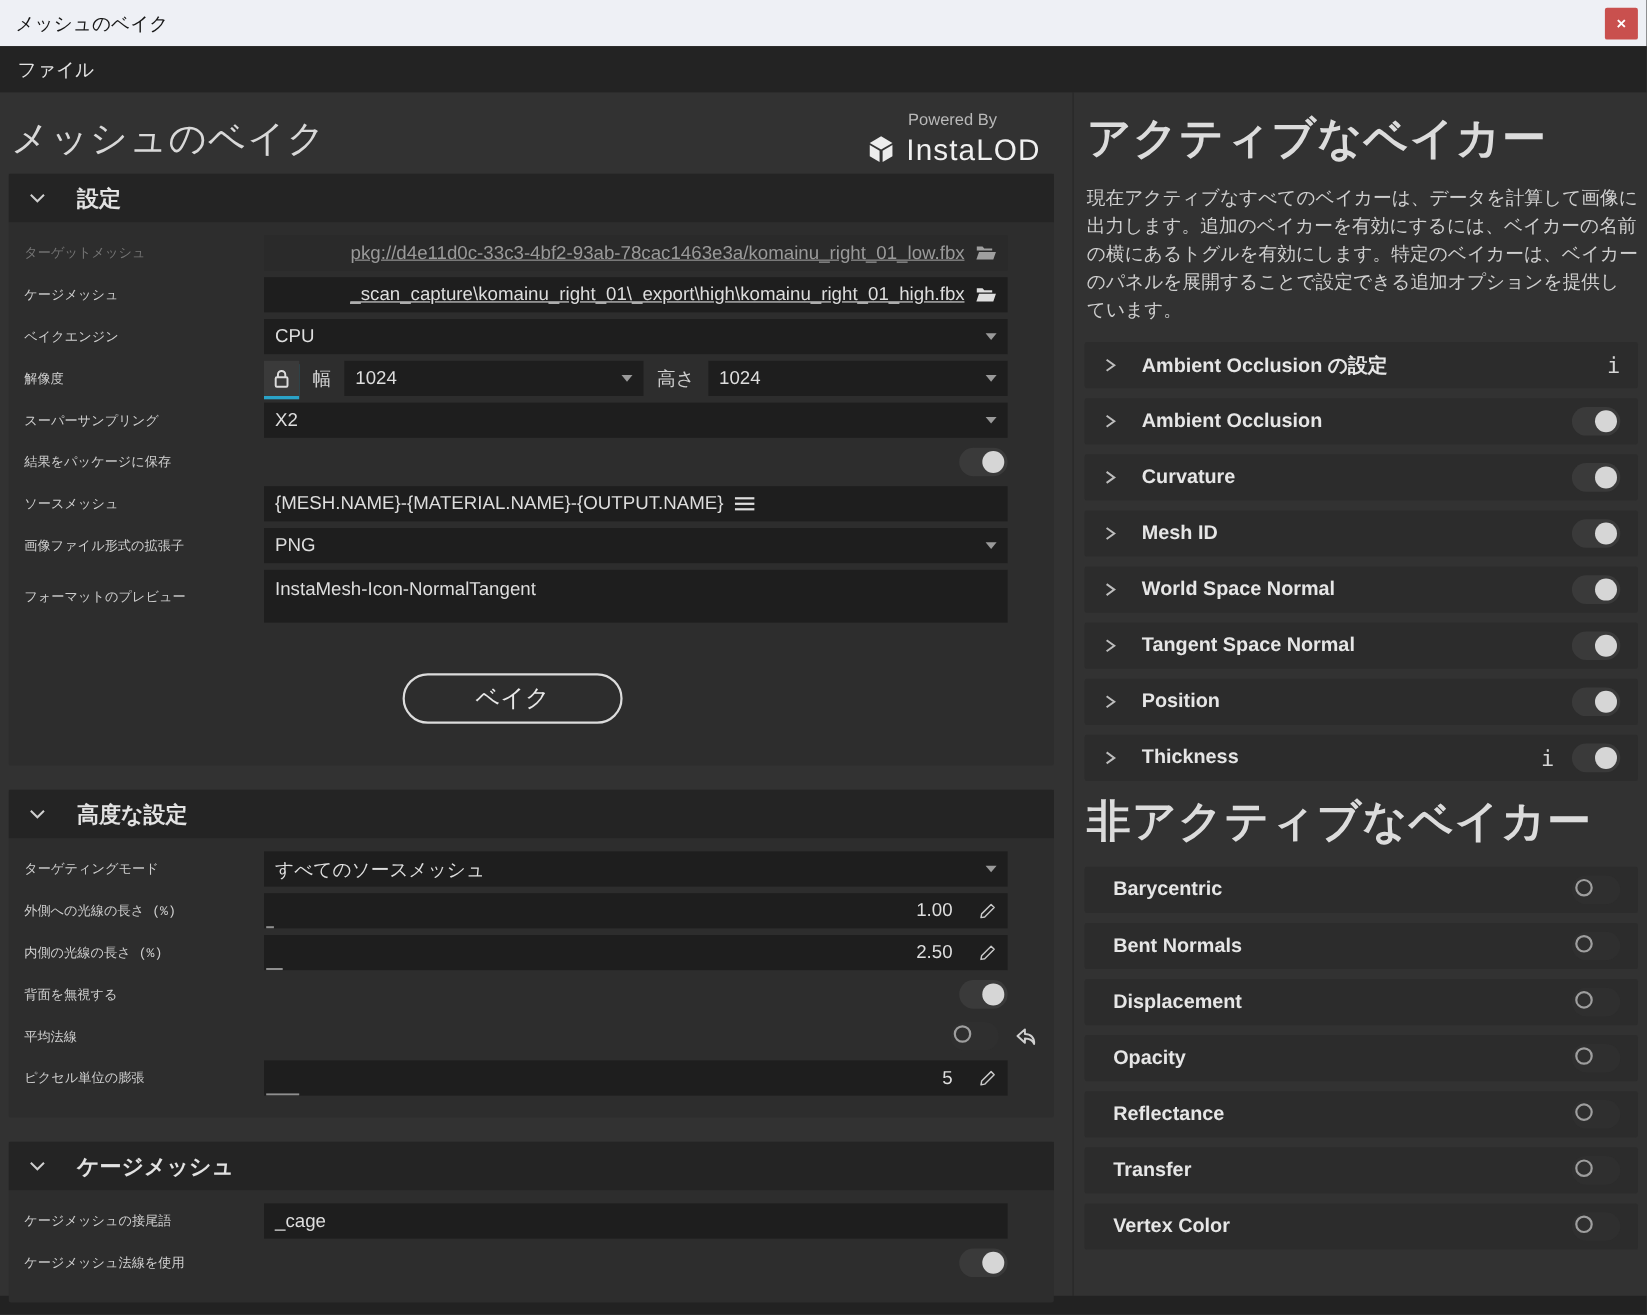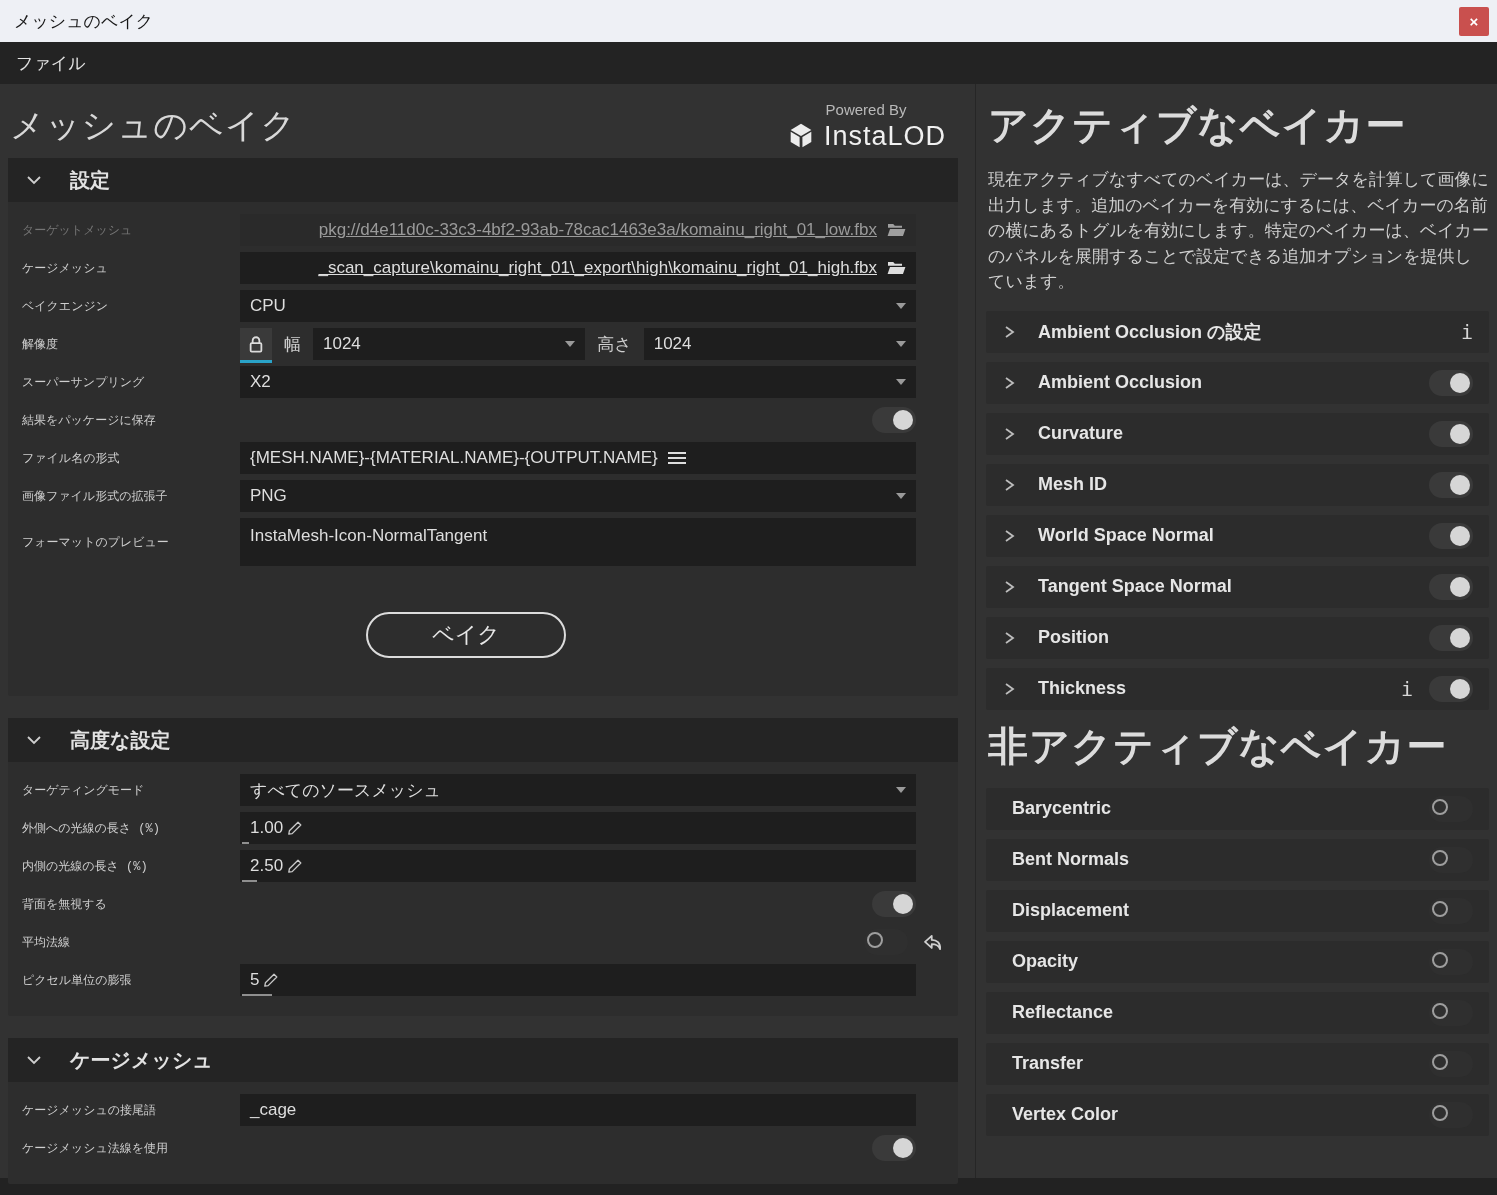--- a/index.html
+++ b/index.html
@@ -61,21 +61,21 @@
   .res .field{flex:1;}
 
   
   .toggle{width:44px;height:26px;border-radius:13px;background:#3a3a3a;position:relative;
     margin-left:auto;flex:none;cursor:default;}
   .toggle .knob{position:absolute;top:3px;right:3px;width:20px;height:20px;border-radius:50%;background:#d6d6d6;}
   .toggle.off{background:#2f2f2f;}
   .toggle.off .knob{left:3px;right:auto;width:16px;height:16px;background:transparent;border:2px solid #9e9e9e;}
 
   
-  .sliderfield{gap:4px;}
+  .sliderfield{justify-content:flex-end;gap:24px;}
   .tick{position:absolute;bottom:0;left:2px;height:2px;background:#8f8f8f;}
   .pencil{color:#c9c9c9;}
 
   
   .bake-wrap{display:flex;justify-content:center;padding:40px 0 24px;}
   .bake-btn{width:200px;height:46px;border:2px solid #dcdcdc;border-radius:23px;background:transparent;
     color:#e8e8e8;font-size:22px;font-family:inherit;cursor:default;}
 
   .toggle-row-end{display:flex;align-items:center;justify-content:flex-end;gap:14px;}
   .undo{color:#d0d0d0;}
@@ -205,21 +205,21 @@
         <div class="frow">
           <span class="flabel">結果をパッケージに保存</span>
           <div class="toggle-row-end">
             <div class="toggle">
                 <span class="knob"></span>
               </div>
           </div>
         </div>
 
         <div class="frow">
-          <span class="flabel">ファイル名の形式</span>
+          <span class="flabel">ソースメッシュ</span>
           <div class="field">
             <span>{MESH.NAME}-{MATERIAL.NAME}-{OUTPUT.NAME}</span>
             <span class="ficon">
               <svg width="18" height="14" viewBox="0 0 18 14">
                   <g fill="#dedede">
                     <rect y="1" width="18" height="2"></rect>
                     <rect y="6" width="18" height="2"></rect>
                     <rect y="11" width="18" height="2"></rect>
                   </g>
                 </svg>

